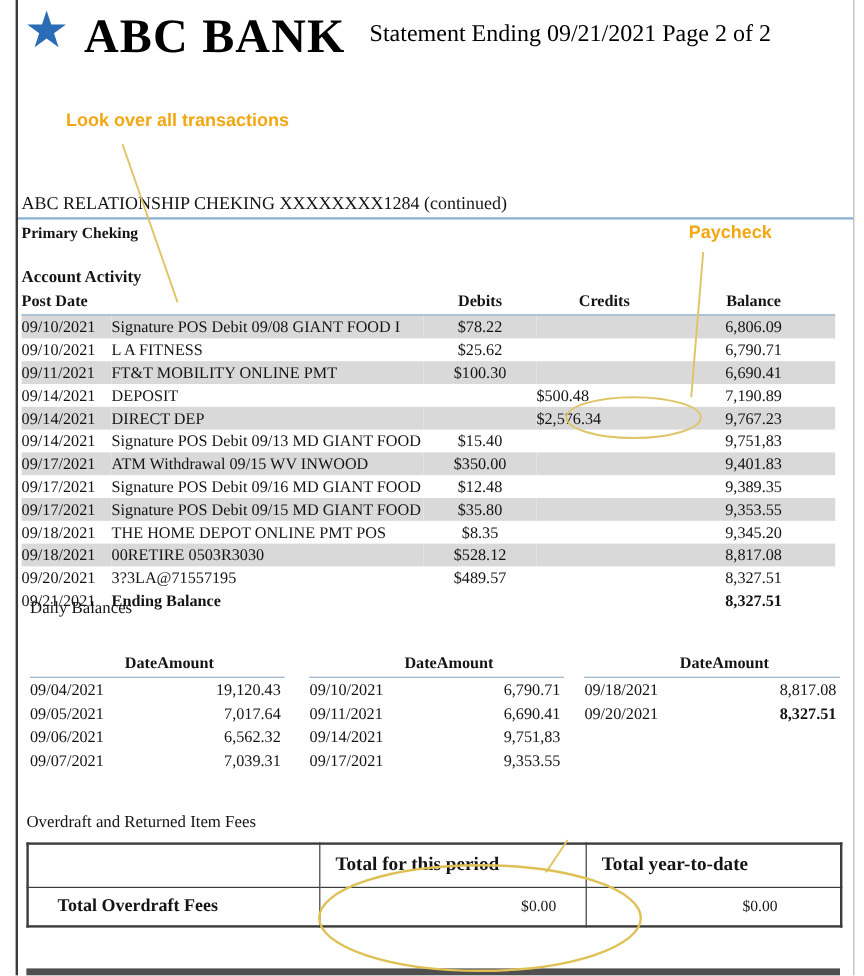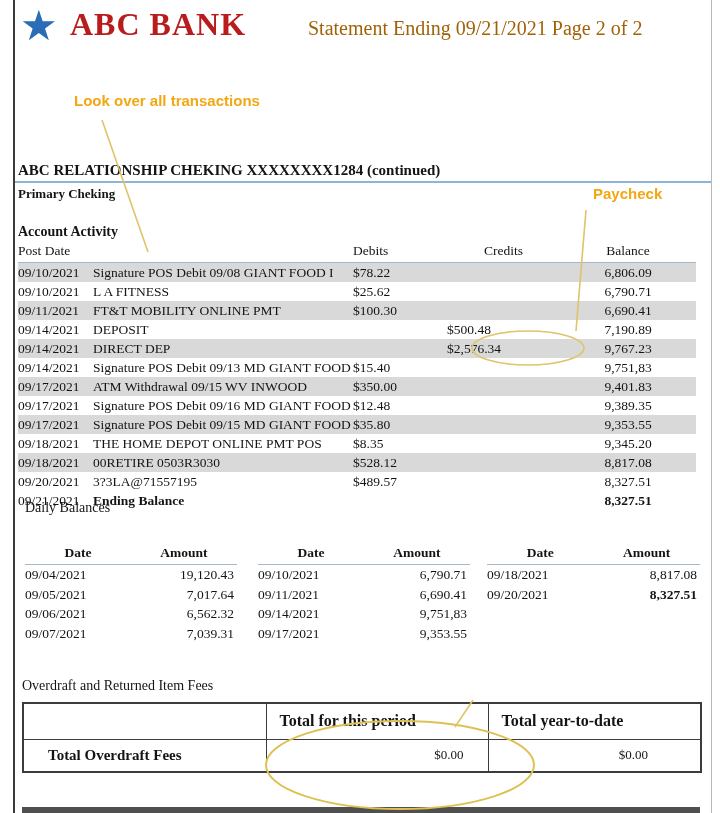--- a/index.html
+++ b/index.html
@@ -6,61 +6,61 @@
   html,body { background:#ffffff; }
   body { width:720px; height:813px; overflow:hidden; }
   .page { position:relative; width:720px; height:813px; background:#fff;
           font-family:"Liberation Serif", serif; color:#141414; overflow:hidden; }
 
   .frame-left  { position:absolute; left:13px; top:0; width:2px; height:813px; background:#3b3b3b; }
   .frame-right { position:absolute; left:711px; top:0; width:1px; height:813px; background:#b8b8b8; }
 
   
   .masthead-star { position:absolute; left:20px; top:2px; font-size:42px; color:#2a6cb5; line-height:48px; }
-  .bank-name { position:absolute; left:70px; top:6px; font-size:32px; font-weight:bold;
-               color:#b91c1c; letter-spacing:1px; }
-  .stmt-title { position:absolute; left:308px; top:17px; font-size:20px; color:#a16207; }
+  .bank-name { position:absolute; left:70px; top:6px; font-size:40px; font-weight:bold;
+               color:#000000; letter-spacing:1px; }
+  .stmt-title { position:absolute; left:308px; top:17px; font-size:20px; color:#000000; }
 
   
   .ann { position:absolute; font-family:"Liberation Sans", sans-serif; font-weight:bold;
-         font-size:15px; color:#f3a712; white-space:nowrap;margin-left:19px; }
+         font-size:15px; color:#f3a712; white-space:nowrap; }
   .ann-look { left:55px; top:92px; }
   .ann-paycheck { left:574px; top:185px; }
   .ann-fees { left:455px; top:671px; }
   .svg-overlay { position:absolute; left:0; top:0; width:720px; height:813px;
                  pointer-events:none; z-index:6; }
 
   
-  .acct-heading { position:absolute; left:18px; top:162px; font-size:15px; font-weight:bold; }
+  .acct-heading { position:absolute; left:18px; top:162px; font-size:15px; font-weight:normal; }
   .blue-rule { position:absolute; left:15px; top:181px; width:696px; height:2px; background:#8db5da; }
   .acct-sub { position:absolute; left:18px; top:186px; font-size:13px; font-weight:bold; }
 
   
   .activity-title { position:absolute; left:18px; top:224px; font-size:14px; font-weight:bold; }
   .activity-table { position:absolute; left:18px; top:242px; width:678px; border-collapse:collapse;
                     font-size:13.5px; table-layout:fixed; }
-  .activity-table th { font-weight:normal; border-bottom:1.5px solid #a4b8c9; padding:1px 0 3px; }
+  .activity-table th { font-weight:bold; border-bottom:1.5px solid #a4b8c9; padding:1px 0 3px; }
   .activity-table td { padding:3px 0 2.5px; line-height:13.5px; }
   .activity-table tbody tr:nth-child(odd) { background:#d9d9d9; }
   .activity-table tbody tr:last-child { background:transparent; }
   .activity-table tr.bold .c-desc, .activity-table tr.bold .c-balance { font-weight:bold; }
   .c-date    { width:75px;  text-align:left; padding-left:7px; }
   .c-desc    { width:260px; text-align:left; }
-  .c-debit   { width:94px;  text-align:left;margin-top:46px; }
+  .c-debit   { width:94px;  text-align:center;margin-top:46px; }
   .c-credit  { width:113px; }
   .c-balance { width:136px; text-align:center; padding-right:5px; }
 
   
   .db-title { position:absolute; left:25px; top:500px; font-size:14px; font-weight:normal; }
   .db-table { position:absolute; top:544px; border-collapse:collapse; font-size:13.5px; table-layout:fixed; }
   .db-1 { left:25px;  width:212px; }
   .db-2 { left:258px; width:212px; }
   .db-3 { left:487px; width:213px; }
-  .db-table th { text-align:center; font-weight:bold; border-bottom:1.5px solid #a4b8c9; padding:1px 0 3px; }
-  .db-table th.amt { text-align:center; }
+  .db-table th { text-align:right; font-weight:bold; border-bottom:1.5px solid #a4b8c9; padding:1px 0 3px; }
+  .db-table th.amt { text-align:left; }
   .db-table td { padding:3px 0; line-height:13.5px; }
   .db-table td.amt { text-align:right; padding-right:3px; }
   .db-table tr.bold .amt { font-weight:bold; }
 
   
   .fees-title { position:absolute; left:22px; top:678px; font-size:14px; font-weight:normal; }
   .fees-table { position:absolute; left:22px; top:702px; width:678px; border-collapse:collapse;
                 font-size:13px; table-layout:fixed; border:2px solid #3c3c3c; }
   .fees-table th, .fees-table td { border:1px solid #3c3c3c; }
   .fees-table th { font-size:16px; text-align:left; padding:8px 0 8px 13px; height:36px; }

